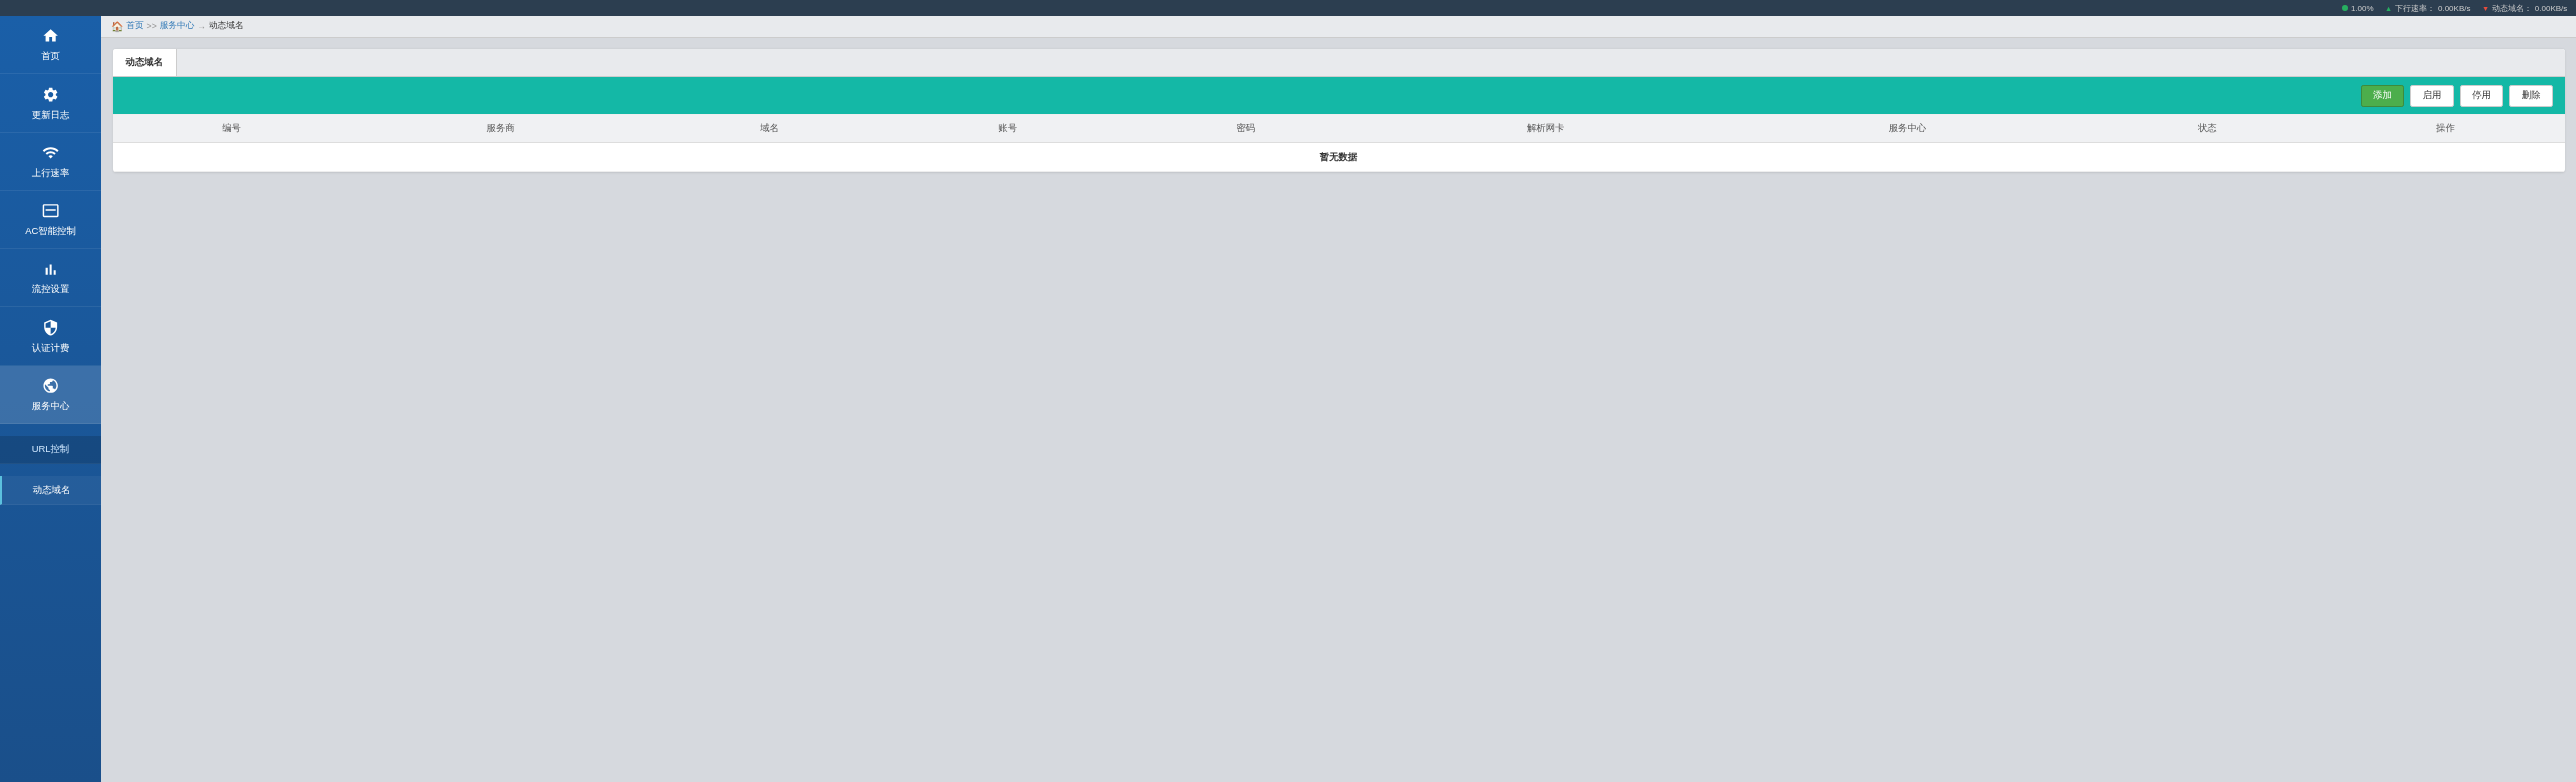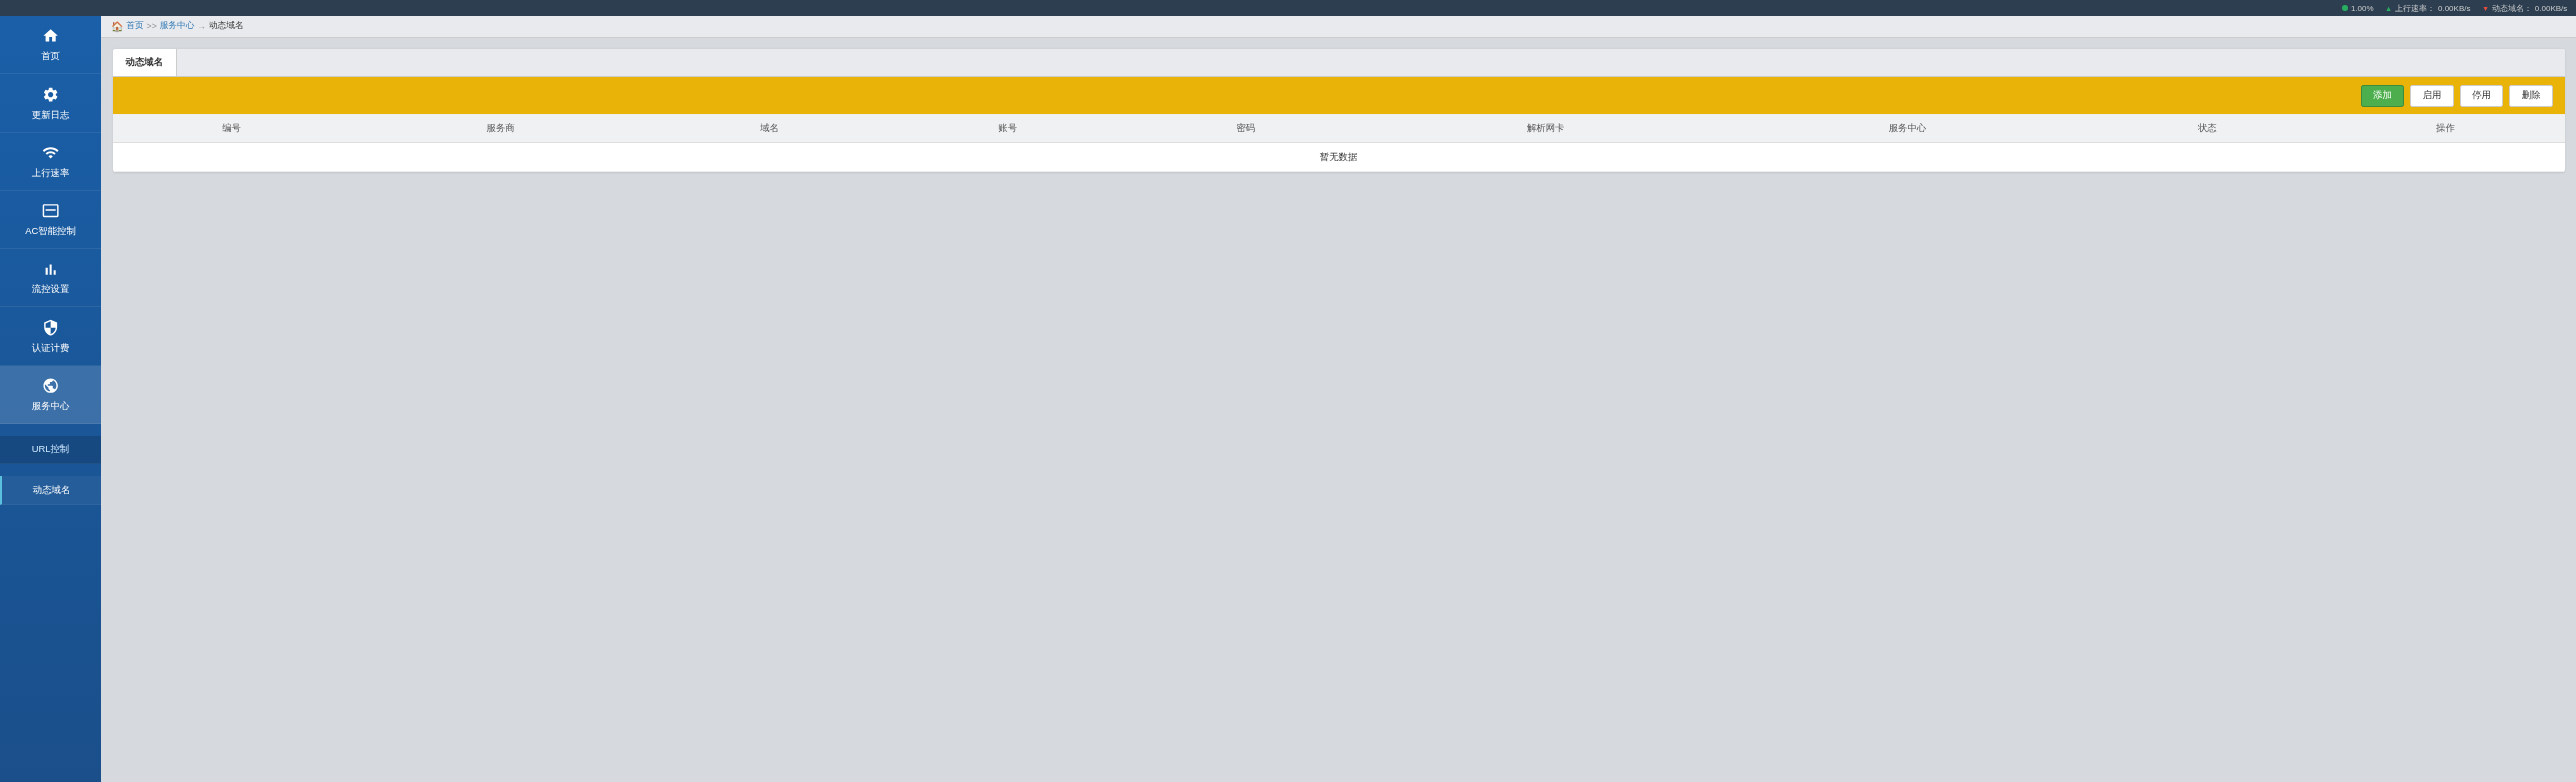--- a/index.html
+++ b/index.html
@@ -160,21 +160,21 @@
       font-weight: bold;
     }
 
     
     .card-toolbar {
       padding: 7.2px 11.5px;
       display: flex;
       justify-content: flex-end;
       gap: 5.8px;
       border-bottom: 0.7px solid #eee;
-      background: #eab308;
+      background: #14b8a6;
     }
     .btn {
       padding: 3.6px 11.5px;
       border: 0.7px solid #ccc;
       border-radius: 2.2px;
       cursor: pointer;
       font-size: 9.4px;
       background: #fff;
       color: #333;
     }
@@ -196,20 +196,21 @@
       font-weight: normal;
       color: #555;
       font-size: 9.4px;
       border-bottom: 0.7px solid #ddd;
     }
     .data-table td {
       padding: 7.2px 8.7px;
       border-bottom: 0.7px solid #eee;
       font-size: 9.4px;
       color: #333;
+      font-weight: bold;
     }
     .no-data {
       text-align: center;
       color: #999;
       padding: 21.6px;
       font-size: 9.4px;
     }
 
     
     .icon-svg { width: 17.3px; height: 17.3px; fill: #fff; }
@@ -217,21 +218,21 @@
 </head>
 <body>
 
 <div class="top-bar">
   <div class="top-bar-item">
     <span class="top-bar-dot"></span>
     <span>1.00%</span>
   </div>
   <div class="top-bar-item">
     <span class="top-bar-arrow-up">▲</span>
-    <span>上行速率：</span>
+    <span>下行速率：</span>
     <span>0.00KB/s</span>
   </div>
   <div class="top-bar-item">
     <span class="top-bar-arrow-down">▼</span>
     <span>动态域名：</span>
     <span>0.00KB/s</span>
   </div>
 </div>
 
 <div class="main-layout">

